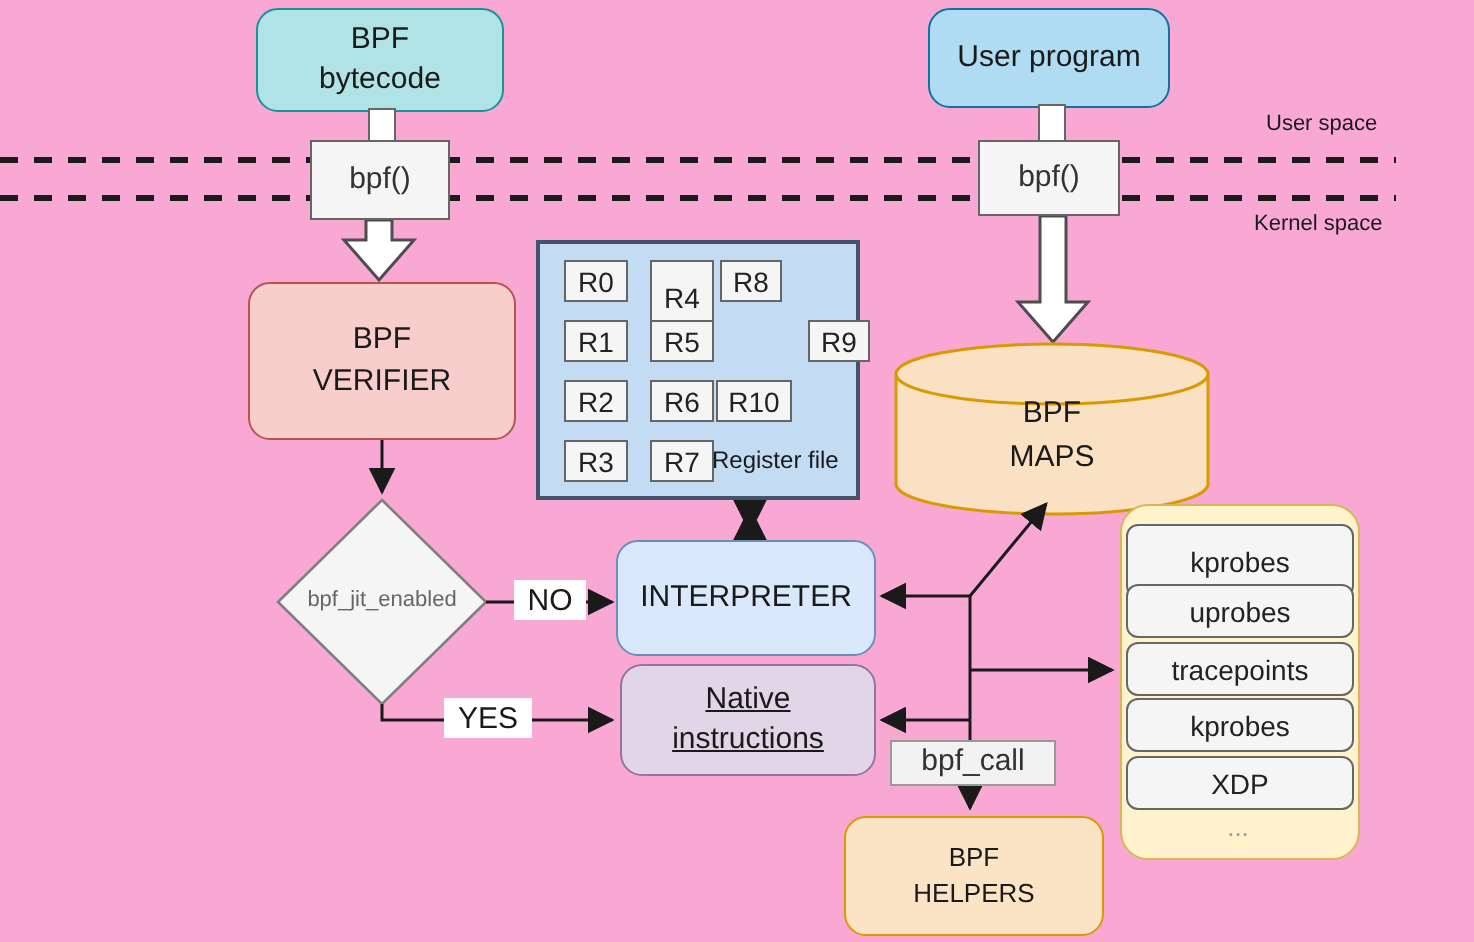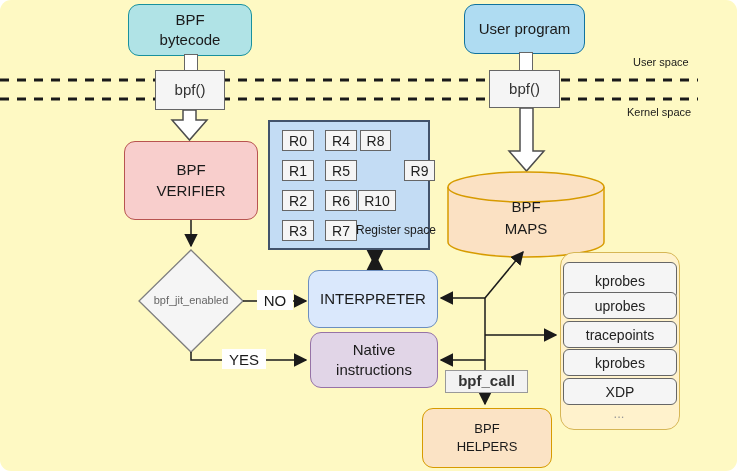--- a/index.html
+++ b/index.html
@@ -1,30 +1,30 @@
 <!DOCTYPE html>
 <html><head>
 <meta charset="utf-8">
 <style>
   html,body{margin:0;padding:0;background:#fff;}
   .canvas{
-    position:relative;width:737px;height:471px;background:#fef9c3;overflow:hidden;
-    font-family:"Liberation Sans",sans-serif;color:#1a1a1a;border-radius:11px;
+    position:relative;width:737px;height:471px;background:#f9a8d4;overflow:hidden;
+    font-family:"Liberation Sans",sans-serif;color:#1a1a1a;
   }
   .canvas svg.wires{position:absolute;left:0;top:0;z-index:1;}
   .node{
     position:absolute;z-index:2;display:flex;align-items:center;justify-content:center;
     text-align:center;box-sizing:border-box;white-space:pre-line;line-height:1.35;
   }
   .rounded{border-radius:11px;}
   .teal{background:#B0E3E6;border:1.5px solid #18919D;}
   .blue{background:#AFDCF2;border:1.5px solid #10739E;}
   .red{background:#F8CECC;border:1.5px solid #B85450;}
   .lightblue{background:#DAE8FC;border:1.5px solid #6C8EBF;}
-  .purple{background:#E1D5E7;border:1.5px solid #9673A6;}
+  .purple{background:#E1D5E7;border:1.5px solid #9673A6;text-decoration:underline;}
   .orangebox{background:#FBE3C5;border:1.5px solid #D79B00;}
   .graybox{background:#F5F5F5;border:1px solid #666;}
   .fs15{font-size:15px;}
   .fs13{font-size:13px;}
   .connector{position:absolute;z-index:3;background:#fff;border:1px solid #666;box-sizing:border-box;}
   .floatlabel{position:absolute;z-index:2;font-size:11px;white-space:nowrap;}
   .linelabel{
     position:absolute;z-index:2;background:#fff;font-size:15px;
     display:flex;align-items:center;justify-content:center;
   }
@@ -104,28 +104,28 @@
   <div class="floatlabel" style="left:627px;top:106px;text-align:center;">Kernel space</div>
 
   <div class="node rounded red fs15" style="left:124px;top:141px;width:134px;height:79px;">BPF
 VERIFIER</div>
 
   <div class="regfile" style="left:268px;top:120px;width:162px;height:130px;">
     <div class="regbox" style="left:12px;top:8px;width:32px;height:21px;">R0</div>
     <div class="regbox" style="left:12px;top:38px;width:32px;height:21px;">R1</div>
     <div class="regbox" style="left:12px;top:68px;width:32px;height:21px;">R2</div>
     <div class="regbox" style="left:12px;top:98px;width:32px;height:21px;">R3</div>
-    <div class="regbox" style="left:55px;top:8px;width:32px;height:21px;">R4</div>
+    <div class="regbox" style="left:55px;top:8px;width:32px;height:37px;">R4</div>
     <div class="regbox" style="left:55px;top:38px;width:32px;height:21px;">R5</div>
     <div class="regbox" style="left:55px;top:68px;width:32px;height:21px;">R6</div>
     <div class="regbox" style="left:55px;top:98px;width:32px;height:21px;">R7</div>
     <div class="regbox" style="left:90px;top:8px;width:31px;height:21px;">R8</div>
     <div class="regbox" style="left:90px;top:38px;width:31px;height:21px;margin-left:44px;">R9</div>
     <div class="regbox" style="left:88px;top:68px;width:38px;height:21px;text-align:right;">R10</div>
-    <div style="position:absolute;left:86px;top:101px;font-size:12px;color:#1a1a1a;white-space:nowrap;">Register space</div>
+    <div style="position:absolute;left:86px;top:101px;font-size:12px;color:#1a1a1a;white-space:nowrap;">Register file</div>
   </div>
 
   <div class="diamond-label" style="left:139px;top:294px;width:104px;">bpf_jit_enabled</div>
 
   <div class="linelabel" style="left:257px;top:290px;width:36px;height:20px;">NO</div>
   <div class="linelabel" style="left:222px;top:349px;width:44px;height:20px;">YES</div>
 
   <div class="node rounded lightblue fs15" style="left:308px;top:270px;width:130px;height:58px;">INTERPRETER</div>
   <div class="node rounded purple fs15" style="left:310px;top:332px;width:128px;height:56px;">Native
 instructions</div>
@@ -135,18 +135,18 @@
 
   <div class="hookwrap" style="left:560px;top:252px;width:120px;height:178px;">
     <div class="hookitem" style="left:2px;top:9px;width:114px;height:37px;">kprobes</div>
     <div class="hookitem" style="left:2px;top:39px;width:114px;height:27px;">uprobes</div>
     <div class="hookitem" style="left:2px;top:68px;width:114px;height:27px;">tracepoints</div>
     <div class="hookitem" style="left:2px;top:96px;width:114px;height:27px;">kprobes</div>
     <div class="hookitem" style="left:2px;top:125px;width:114px;height:27px;">XDP</div>
     <div style="position:absolute;left:0;top:153px;width:116px;text-align:center;font-size:13px;color:#999;">...</div>
   </div>
 
-  <div class="node fs15" style="left:445px;top:370px;width:83px;height:23px;background:#F2F2F2;border:1px solid #999;color:#333;font-weight:bold;">bpf_call</div>
+  <div class="node fs15" style="left:445px;top:370px;width:83px;height:23px;background:#F2F2F2;border:1px solid #999;color:#333;">bpf_call</div>
 
   <div class="node rounded orangebox fs13" style="left:422px;top:408px;width:130px;height:60px;">BPF
 HELPERS</div>
 
 </div>
 
 </body></html>

